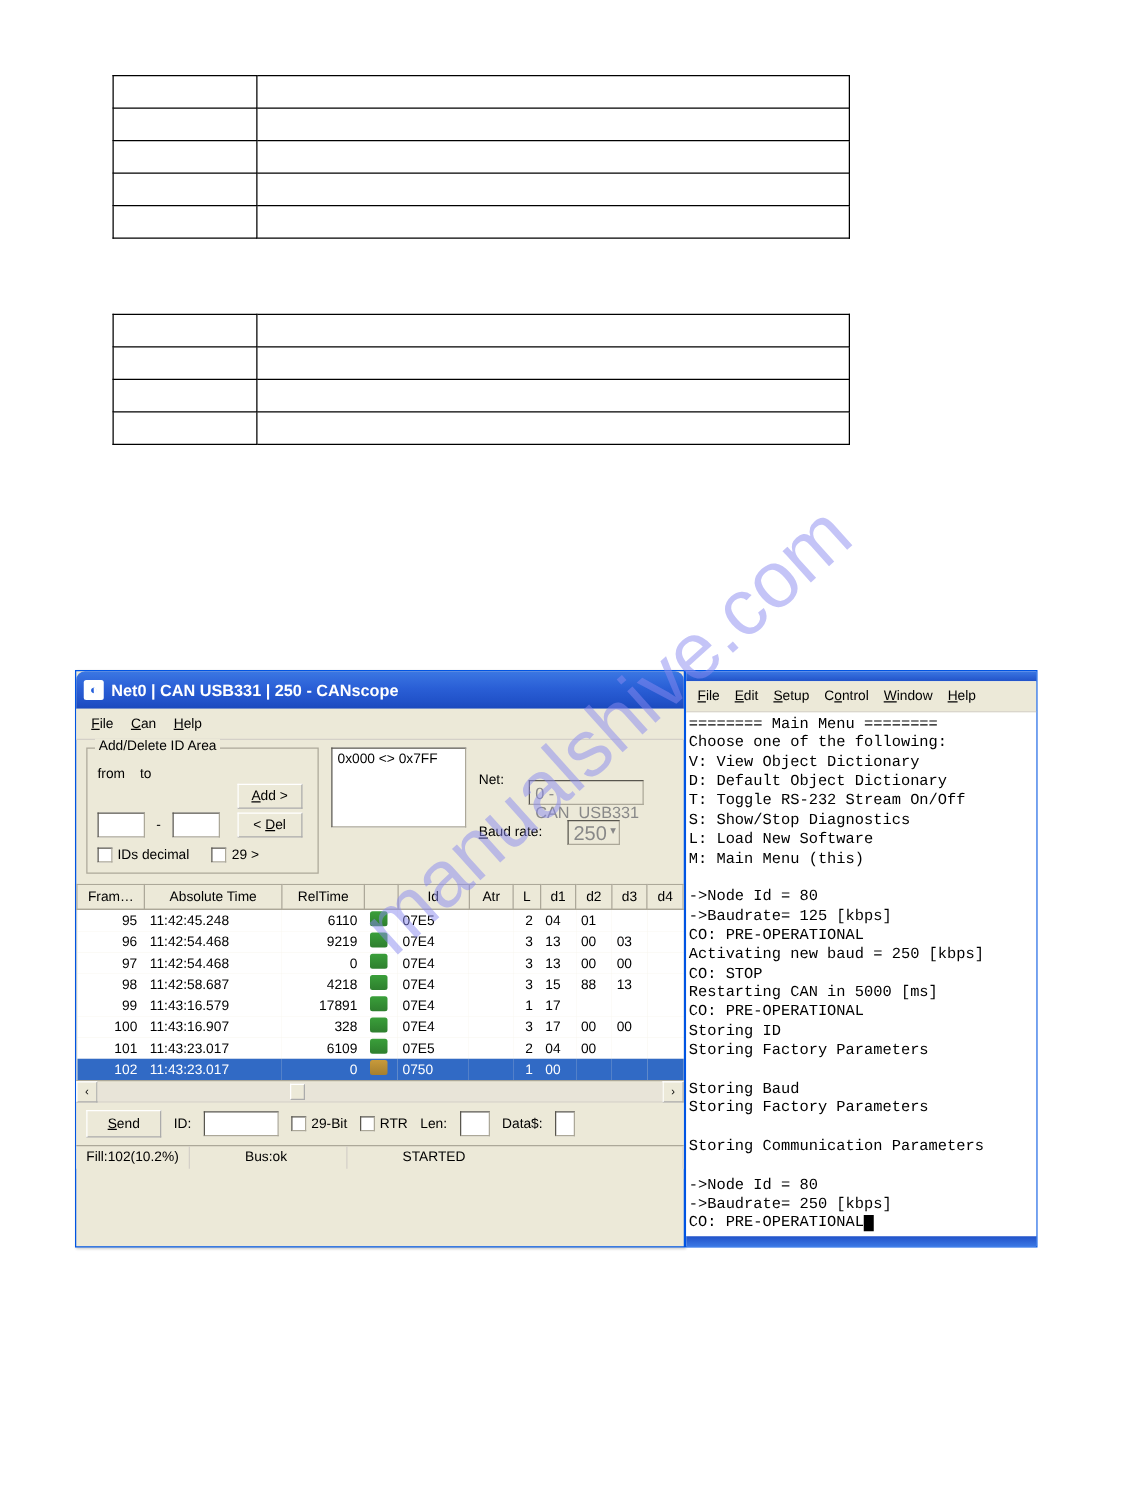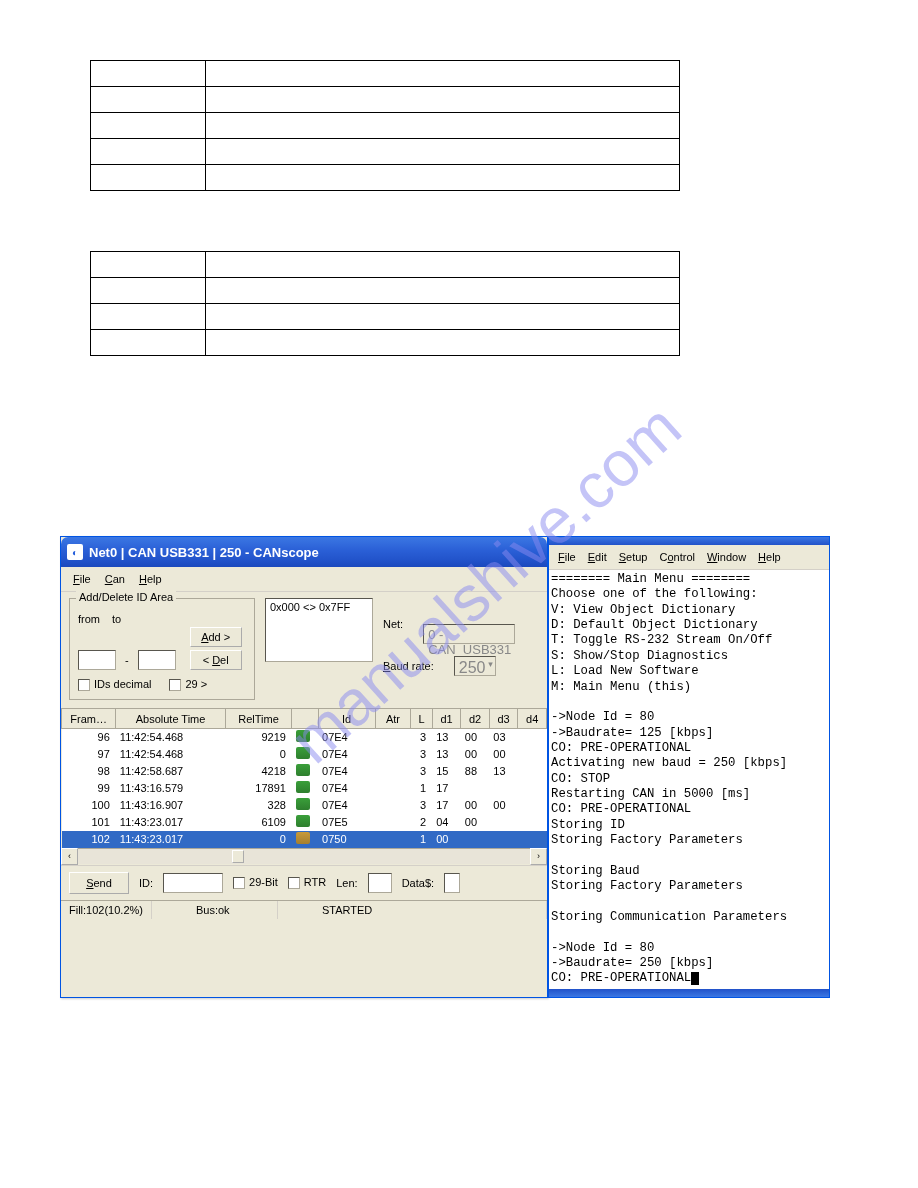--- a/index.html
+++ b/index.html
@@ -208,20 +208,33 @@
                 <th style="width: 30px;">Atr</th>
                 <th style="width: 18px;">L</th>
                 <th style="width: 24px;">d1</th>
                 <th style="width: 24px;">d2</th>
                 <th style="width: 24px;">d3</th>
                 <th style="width: 24px;">d4</th>
               </tr>
             </thead>
           <tbody id="grid-body">
               <tr>
+                <td class="num">95</td>
+                <td>11:42:45.248</td>
+                <td class="num">6110</td>
+                <td><span class="dir"></span></td>
+                <td>07E5</td>
+                <td></td>
+                <td class="num">2</td>
+                <td>04</td>
+                <td>01</td>
+                <td></td>
+                <td></td>
+              </tr>
+              <tr>
                 <td class="num">96</td>
                 <td>11:42:54.468</td>
                 <td class="num">9219</td>
                 <td><span class="dir"></span></td>
                 <td>07E4</td>
                 <td></td>
                 <td class="num">3</td>
                 <td>13</td>
                 <td>00</td>
                 <td>03</td>

